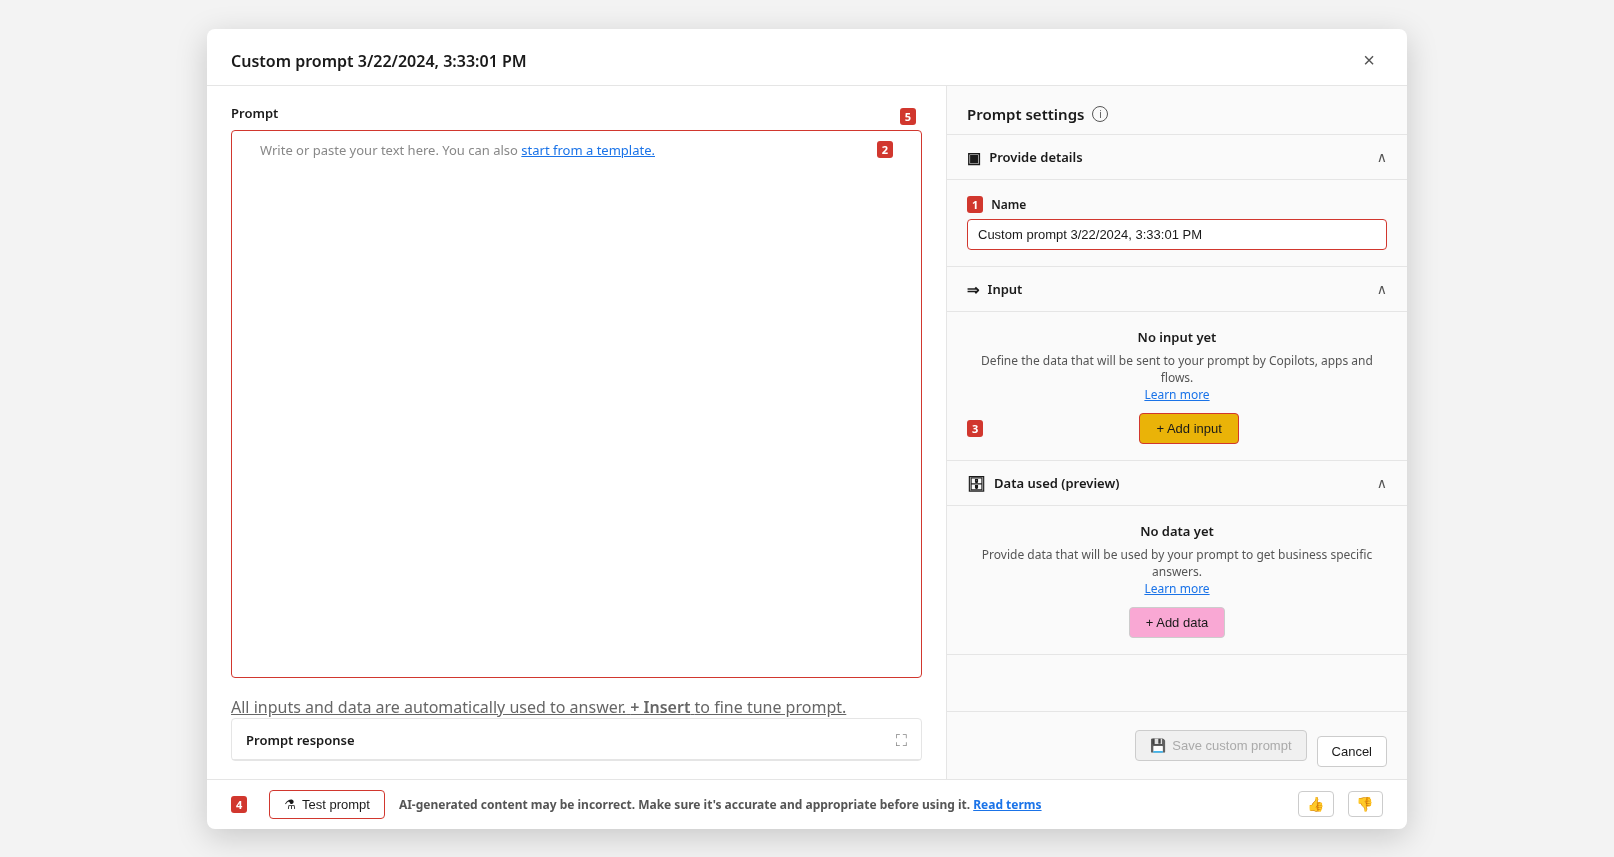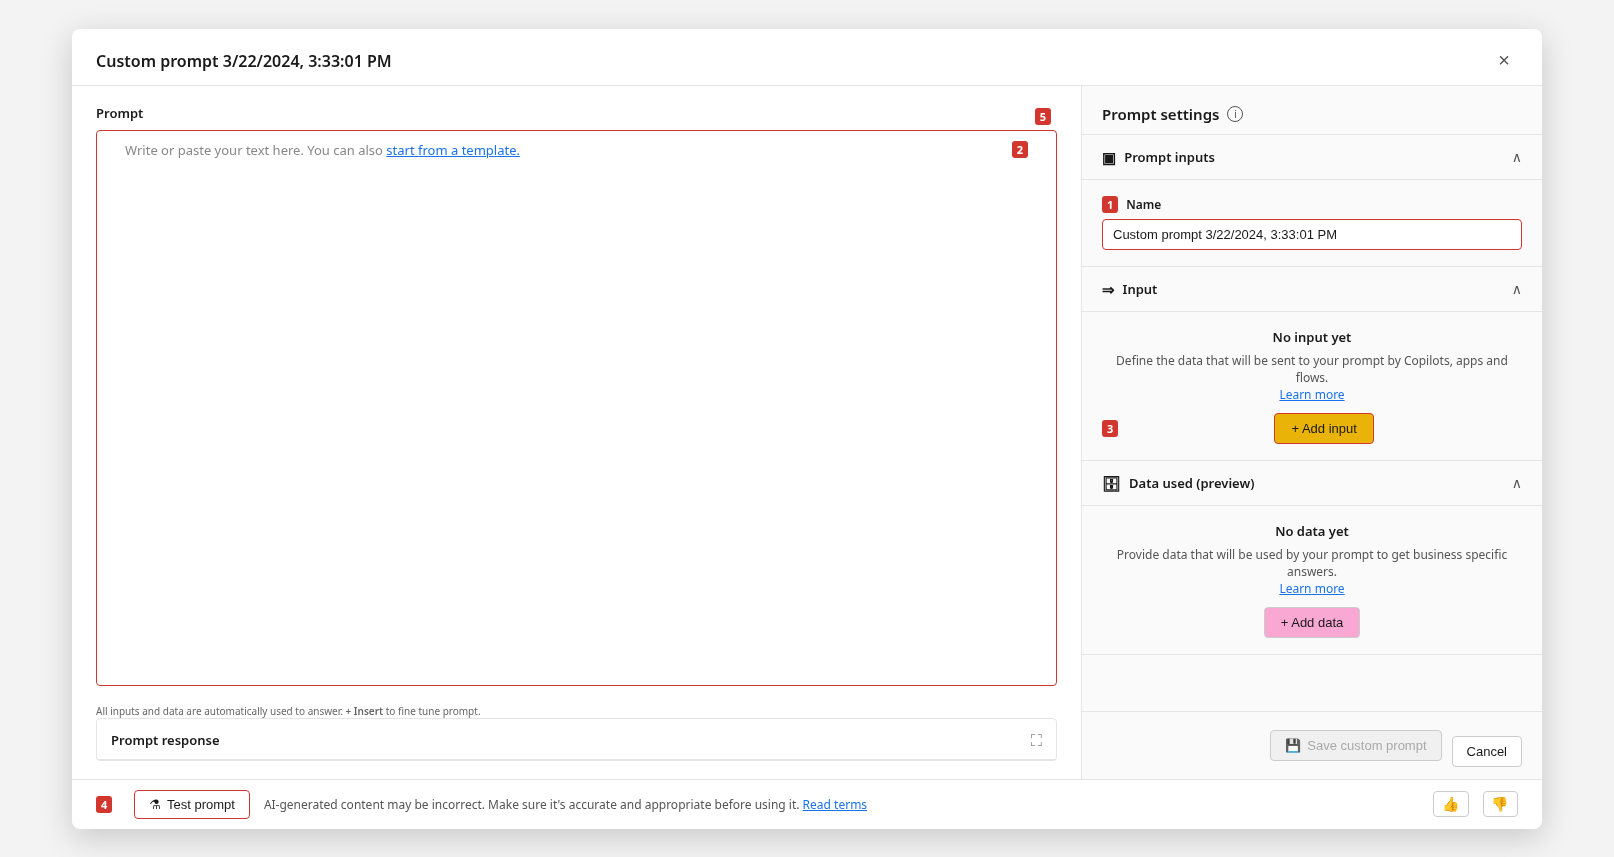--- a/index.html
+++ b/index.html
@@ -7,21 +7,21 @@
       font-family: 'Segoe UI', system-ui, sans-serif;
       font-size: 14px;
       background: #f3f3f3;
       display: flex;
       align-items: center;
       justify-content: center;
       min-height: 100vh;
     }
     .dialog {
       background: #fff;
-      width: 1470px;
+      width: 1200px;
       max-width: 100%;
       min-height: 800px;
       border-radius: 8px;
       box-shadow: 0 8px 32px rgba(0,0,0,0.18);
       display: flex;
       flex-direction: column;
       position: relative;
       overflow: hidden;
     }
     .dialog-header {
@@ -109,24 +109,25 @@
     .badge-5 {
       background: #d1372e;
       color: #fff;
       font-size: 11px;
       font-weight: 700;
       border-radius: 3px;
       padding: 1px 5px;
       margin-right: 6px;
     }
     .info-text {
-      font-size: 10px;
+      font-size: 16px;
       color: #666;
       margin-top: auto;
       padding-top: 10px;
+      text-decoration: underline;
     }
     .info-text strong {
       font-weight: 600;
     }
     
     .prompt-response-section {
       border: 1px solid #e5e5e5;
       border-radius: 4px;
       flex-shrink: 0;
     }
@@ -179,20 +180,21 @@
       font-size: 11px;
       font-weight: 700;
       border-radius: 3px;
       padding: 1px 5px;
       margin-right: 8px;
     }
     .footer-notice {
       font-size: 12px;
       color: #555;
       flex: 1;
+      font-weight: bold;
     }
     .footer-notice a {
       color: #1a73e8;
       text-decoration: underline;
       cursor: pointer;
     }
     .thumb-btn {
       background: none;
       border: 1px solid #ccc;
       border-radius: 4px;
@@ -434,21 +436,21 @@
 
       <div class="right-panel-header">
         <span class="right-panel-title">Prompt settings</span>
         <span class="info-circle">i</span>
       </div>
 
       <div class="right-section">
         <div class="right-section-header">
           <span class="right-section-title">
             <span class="right-section-icon">▣</span>
-            <span>Prompt inputs</span>
+            <span>Provide details</span>
           </span>
           <span class="chevron">∧</span>
         </div>
         <div class="right-section-body">
           <div class="field-label" style="display:flex;align-items:center;">
             <span class="badge-1">1</span>
             <span>Name</span>
           </div>
           <input class="name-input" type="text" value="Custom prompt 3/22/2024, 3:33:01 PM" style="">
         </div>

